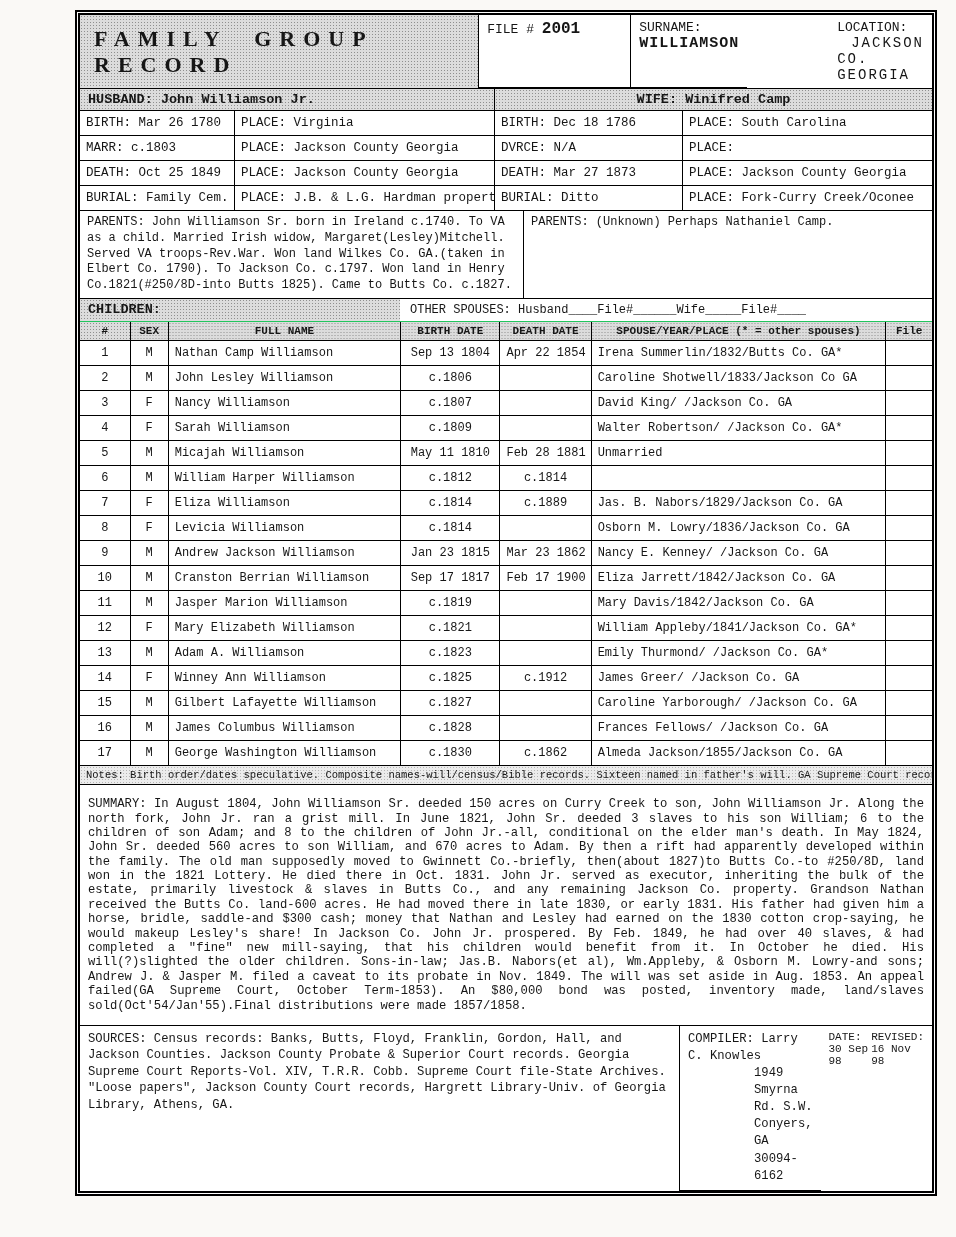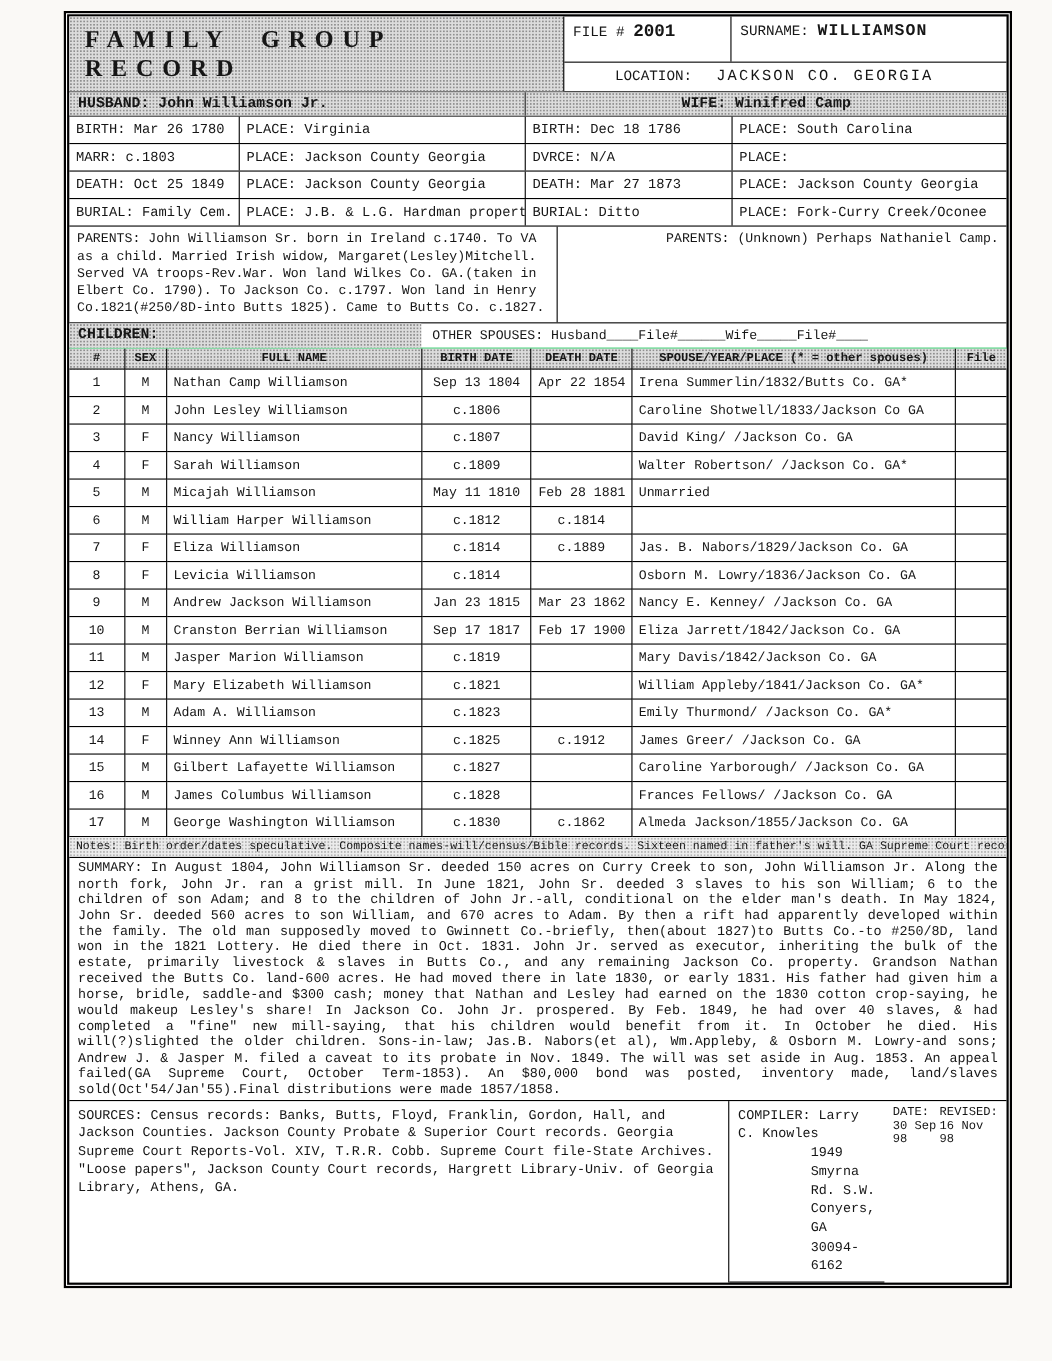--- a/index.html
+++ b/index.html
@@ -4,21 +4,21 @@
 <style>
   * { box-sizing: border-box; }
   html,body { margin:0; padding:0; }
   body {
     width:956px; height:1237px; overflow:hidden;
     background:#faf9f6;
     font-family:"Liberation Mono","DejaVu Sans Mono",monospace;
     color:#161616;
   }
   .form {
-    position:absolute; left:58px; top:10px; width:862px;
+    position:absolute; left:75px; top:10px; width:862px;
     background:#fff;
     border:5px double #000;
   }
   .shade {
     background-color:#dcdcdc;
     background-image: radial-gradient(circle, #8f8f8f 0.7px, transparent 0.85px);
     background-size:3px 3px;
   }
   .shade-light {
     background-color:#ececec;
@@ -27,21 +27,21 @@
   }
 
   
   .hdr { display:flex; border-bottom:1px solid #000; }
   .title-cell {
     width:450px; border-right:1px solid #000;
     display:flex; align-items:center; padding:8px 14px;
     font-family:"Liberation Serif","DejaVu Serif",serif;
     font-weight:bold; font-size:22px; letter-spacing:8px; word-spacing:14px;
   }
-  .hdr-right { flex:1; display:flex; flex-direction:column; }
+  .hdr-right { flex:1; display:flex; flex-direction:row;gap:44px; }
   .hdr-top { display:flex; border-bottom:1px solid #000; flex:1; }
   .file-cell { width:152px; border-right:1px solid #000; padding:5px 8px; font-size:13px; }
   .file-cell .big { font-weight:bold; font-size:16px; }
   .surname-cell { flex:1; padding:5px 8px; font-size:13px; }
   .surname-cell .big { font-weight:bold; font-size:15px; letter-spacing:1px; }
   .loc-row { padding:5px 8px 5px 46px; font-size:13px; }
   .loc-row .loc-val { font-size:14px; letter-spacing:2px; padding-left:14px; }
 
   
   .bar { display:flex; border-bottom:1px solid #000; font-size:13.5px; font-weight:bold; }
@@ -52,21 +52,21 @@
   .vrow { display:flex; border-bottom:1px solid #000; font-size:12.5px; }
   .vrow > div { padding:5px 6px; white-space:nowrap; overflow:hidden; }
   .vrow .hl { width:155px; border-right:1px solid #000; }
   .vrow .hp { width:260px; border-right:1px solid #000; }
   .vrow .wl { width:188px; border-right:1px solid #000; }
   .vrow .wp { flex:1; }
 
   
   .prow { display:flex; border-bottom:1px solid #000; font-size:12px; }
   .prow .pl { width:444px; border-right:1px solid #000; padding:4px 7px; line-height:1.32; }
-  .prow .pr { flex:1; padding:4px 7px; line-height:1.32;text-align:right; }
+  .prow .pr { flex:1; padding:4px 7px; line-height:1.32; }
 
   
   .cbar { display:flex; border-bottom:1px solid #22c55e; }
   .cbar-left { width:320px; padding:3px 8px; font-weight:bold; font-size:13.5px; }
   .cbar-right { flex:1; padding:4px 10px; font-size:12px; }
 
   
   table { width:100%; border-collapse:collapse; table-layout:fixed; }
   th {
     border:1px solid #000; font-size:11px; padding:3px 2px;
@@ -76,21 +76,21 @@
   td.c { text-align:center; }
   table tr > *:first-child { border-left:none; }
   table tr > *:last-child { border-right:none; }
   table tr:first-child > th { border-top:none; }
 
   
   .notes { border-bottom:1px solid #000; font-size:10.5px; padding:3px 6px; white-space:nowrap; overflow:hidden; }
 
   
   .summary {
-    border-bottom:1px solid #000; padding:2px 8px;
+    border-bottom:1px solid #000; padding:12px 8px;
     font-size:12.2px; line-height:1.18; text-align:justify;
   }
 
   
   .bottom { display:flex; }
   .sources { flex:1; border-right:1px solid #000; padding:5px 8px; font-size:12.2px; line-height:1.35; }
   .compiler { width:252px; display:flex; flex-direction:row; }
   .comp-info { flex:1; border-bottom:1px solid #000; padding:5px 8px; font-size:12.2px; line-height:1.4; }
   .comp-info .indent { padding-left:66px; }
   .comp-date { display:flex; justify-content:flex-end; padding:5px 8px; font-size:11px; }

